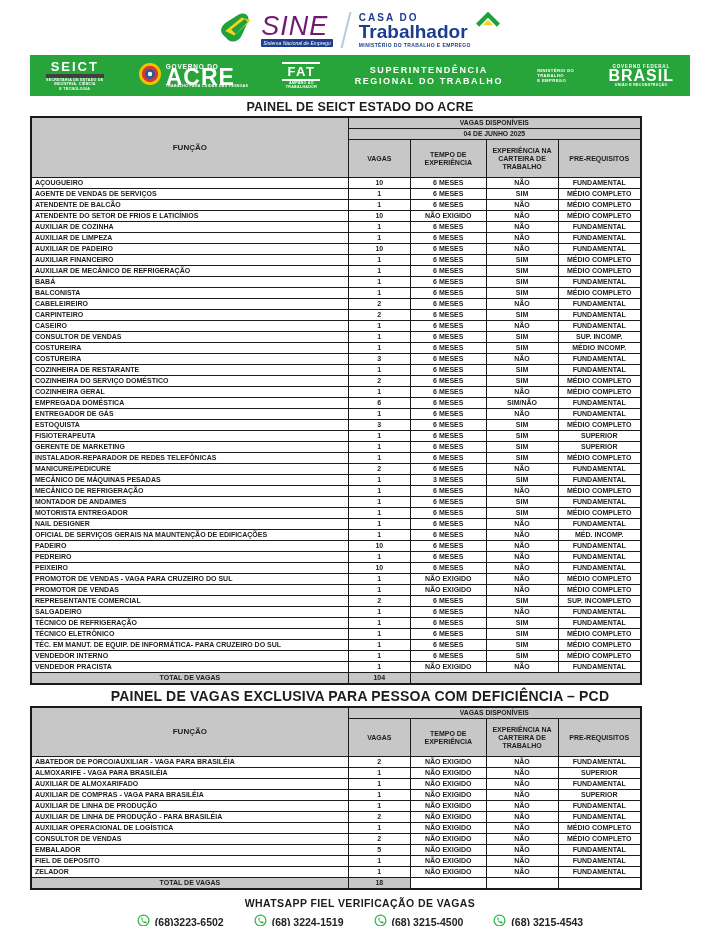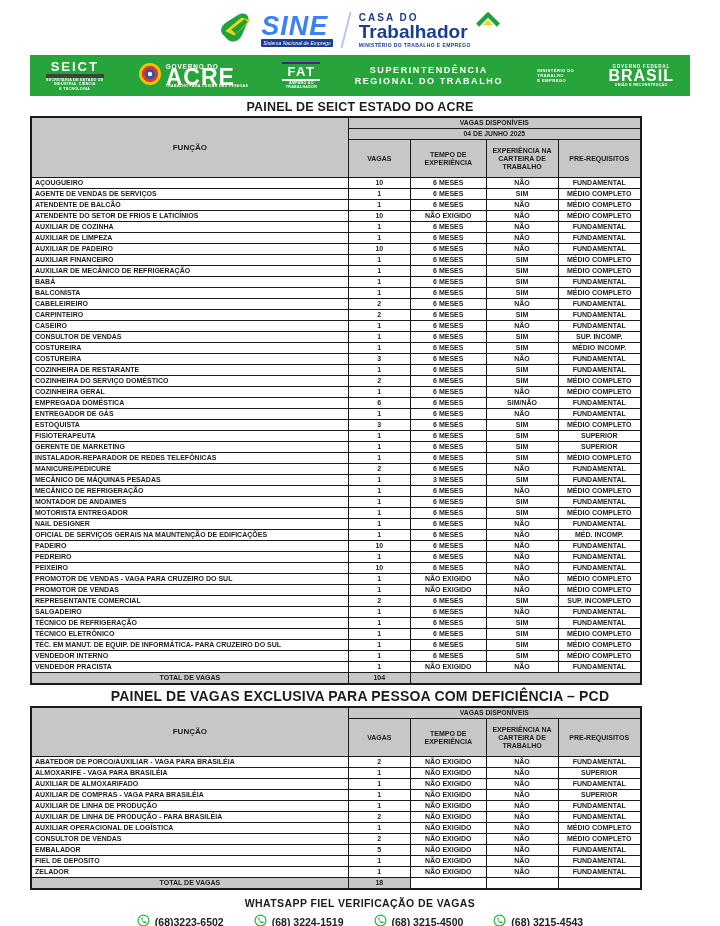--- a/index.html
+++ b/index.html
@@ -4,38 +4,38 @@
 <style>
   * { box-sizing: border-box; margin: 0; padding: 0; }
   html,body { width: 720px; background: #fff; }
   body { height: 926px; font-family: "Liberation Sans", sans-serif; color: #1c1c1c; overflow: hidden; }
   .page { width: 720px; height: 926px; padding-top: 7px; }
 
   
   .logos { display: flex; justify-content: center; align-items: center; gap: 12px; height: 46px; }
   .sine-block { display: flex; align-items: center; gap: 4px; }
   .sine-text { display: flex; flex-direction: column; align-items: stretch; }
-  .sine-name { font-size: 27px; line-height: 25px; font-weight: bold; font-style: italic; color: #3b82f6; letter-spacing: 1px; }
+  .sine-name { font-size: 27px; line-height: 25px; font-weight: normal; font-style: italic; color: #701a75; letter-spacing: 1px; }
   .sine-sub { background: #1c3d8f; color: #fff; font-size: 5px; font-style: italic; text-align: center; padding: 1px 2px; border-radius: 1px; }
   .logo-divider { width: 2px; height: 36px; background: #b9c6e2; transform: skewX(-14deg); }
   .casa-block { position: relative; padding-right: 30px; }
   .casa-line1 { font-size: 10px; font-weight: bold; color: #1c3d8f; letter-spacing: 2px; }
   .casa-line2 { font-size: 19px; line-height: 18px; font-weight: bold; color: #1c3d8f; }
   .casa-sub { font-size: 5px; font-weight: bold; color: #1c3d8f; letter-spacing: 0.4px; margin-top: 1px; }
   .casa-house { position: absolute; right: 0; top: 0; }
 
   
   .banner { margin: 2px 30px 0; height: 41px; background: #27a53b; display: flex; align-items: center; justify-content: space-between; padding: 0 16px; color: #fff; }
   .seg { text-align: center; }
   .seict-title { font-size: 13px; line-height: 13px; font-weight: bold; letter-spacing: 2px; border-bottom: 4px solid #404040; padding-bottom: 1px; }
   .tiny { font-size: 3.6px; line-height: 4.2px; font-weight: bold; letter-spacing: 0.3px; }
   .acre-seg { display: flex; align-items: center; gap: 4px; text-align: left; }
   .gov-line1 { font-size: 6.5px; font-weight: bold; letter-spacing: 0.8px; }
   .acre-name { font-size: 23px; line-height: 14px; font-weight: bold; letter-spacing: 1px; }
-  .fat-title { font-size: 13px; line-height: 15px; font-weight: bold; letter-spacing: 1.5px; border-top: 2px solid #4c1d95; border-bottom: 2px solid #fff; padding: 0 5px; display: inline-block; }
+  .fat-title { font-size: 13px; line-height: 15px; font-weight: bold; letter-spacing: 1.5px; border-top: 2px solid #ffffff; border-bottom: 2px solid #fff; padding: 0 5px; display: inline-block; }
   .srt-seg { font-size: 9px; line-height: 11px; font-weight: bold; letter-spacing: 1.6px; }
   .mte-seg { font-size: 4.2px; line-height: 5px; font-weight: bold; text-align: left; letter-spacing: 0.4px; }
   .brasil-top { font-size: 4.5px; font-weight: bold; letter-spacing: 0.8px; }
   .brasil-name { font-size: 16px; line-height: 14px; font-weight: bold; letter-spacing: 1px; }
 
   
   .title1 { text-align: center; font-size: 12.5px; font-weight: bold; margin: 4px 0 2px; letter-spacing: 0.2px; }
   .title2 { text-align: center; font-size: 14px; font-weight: bold; margin: 3px 0 2px; letter-spacing: 0.2px; }
 
   

